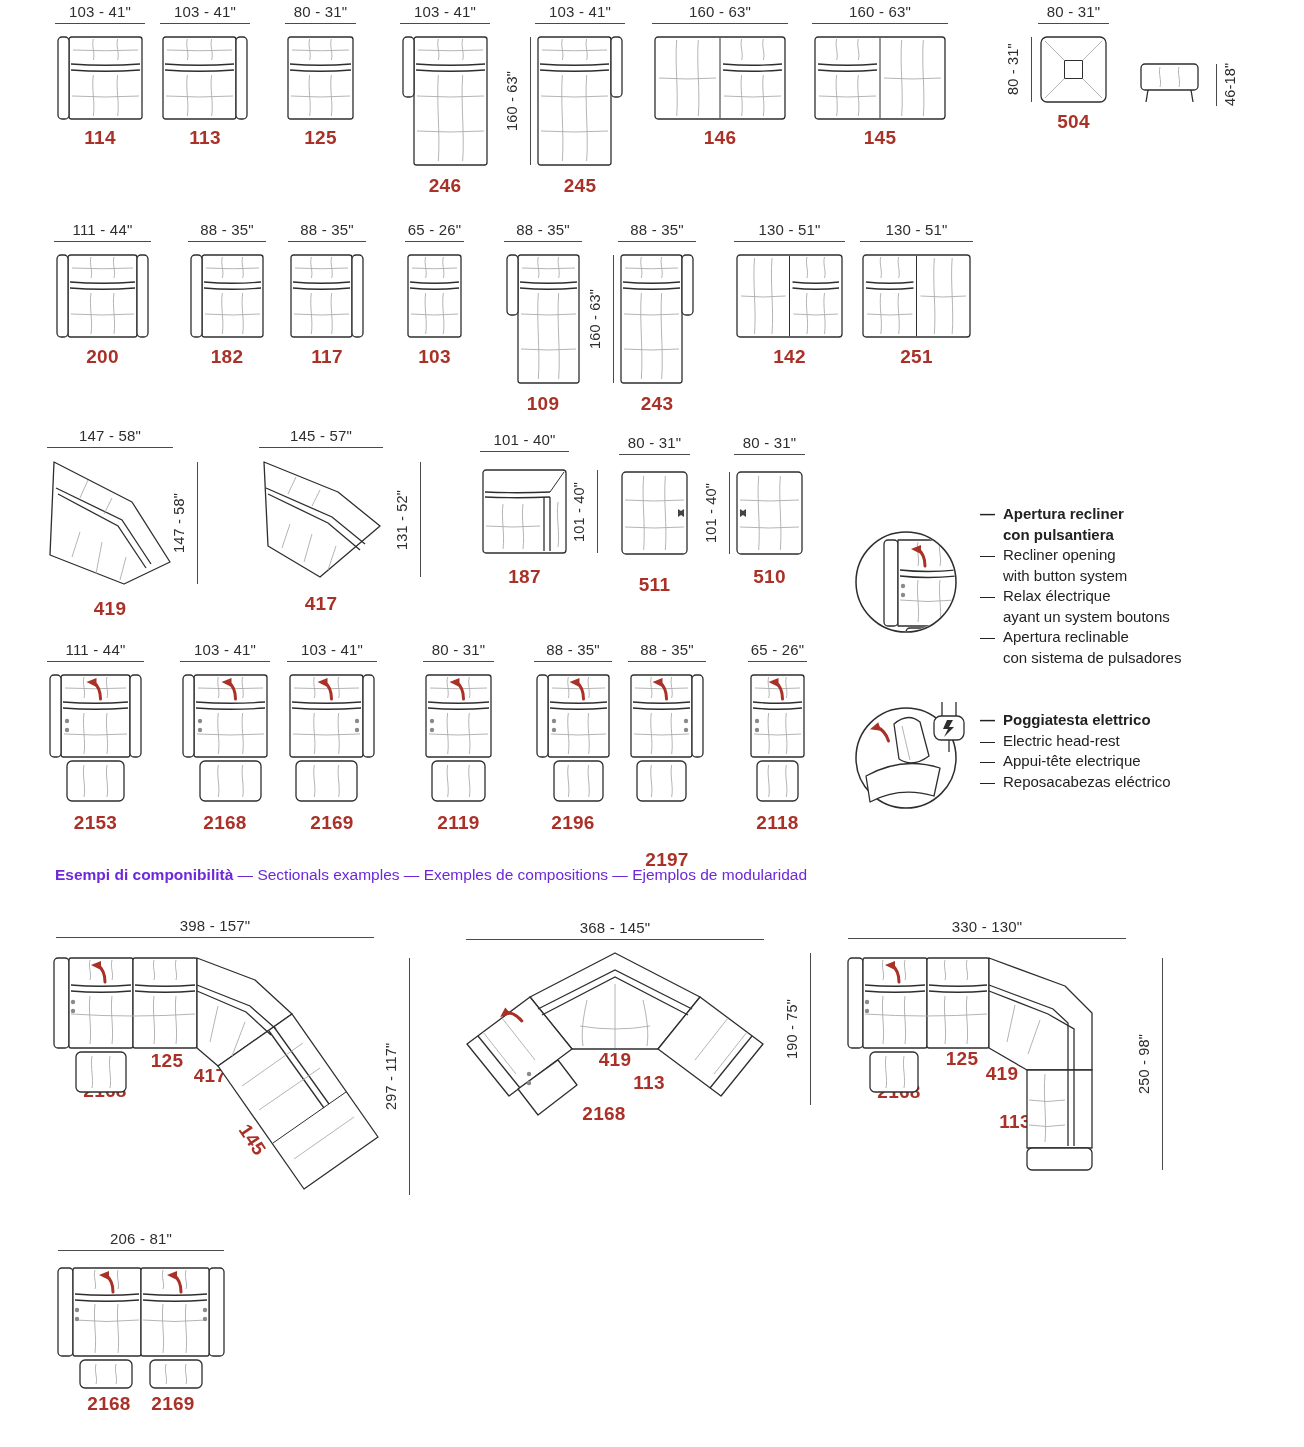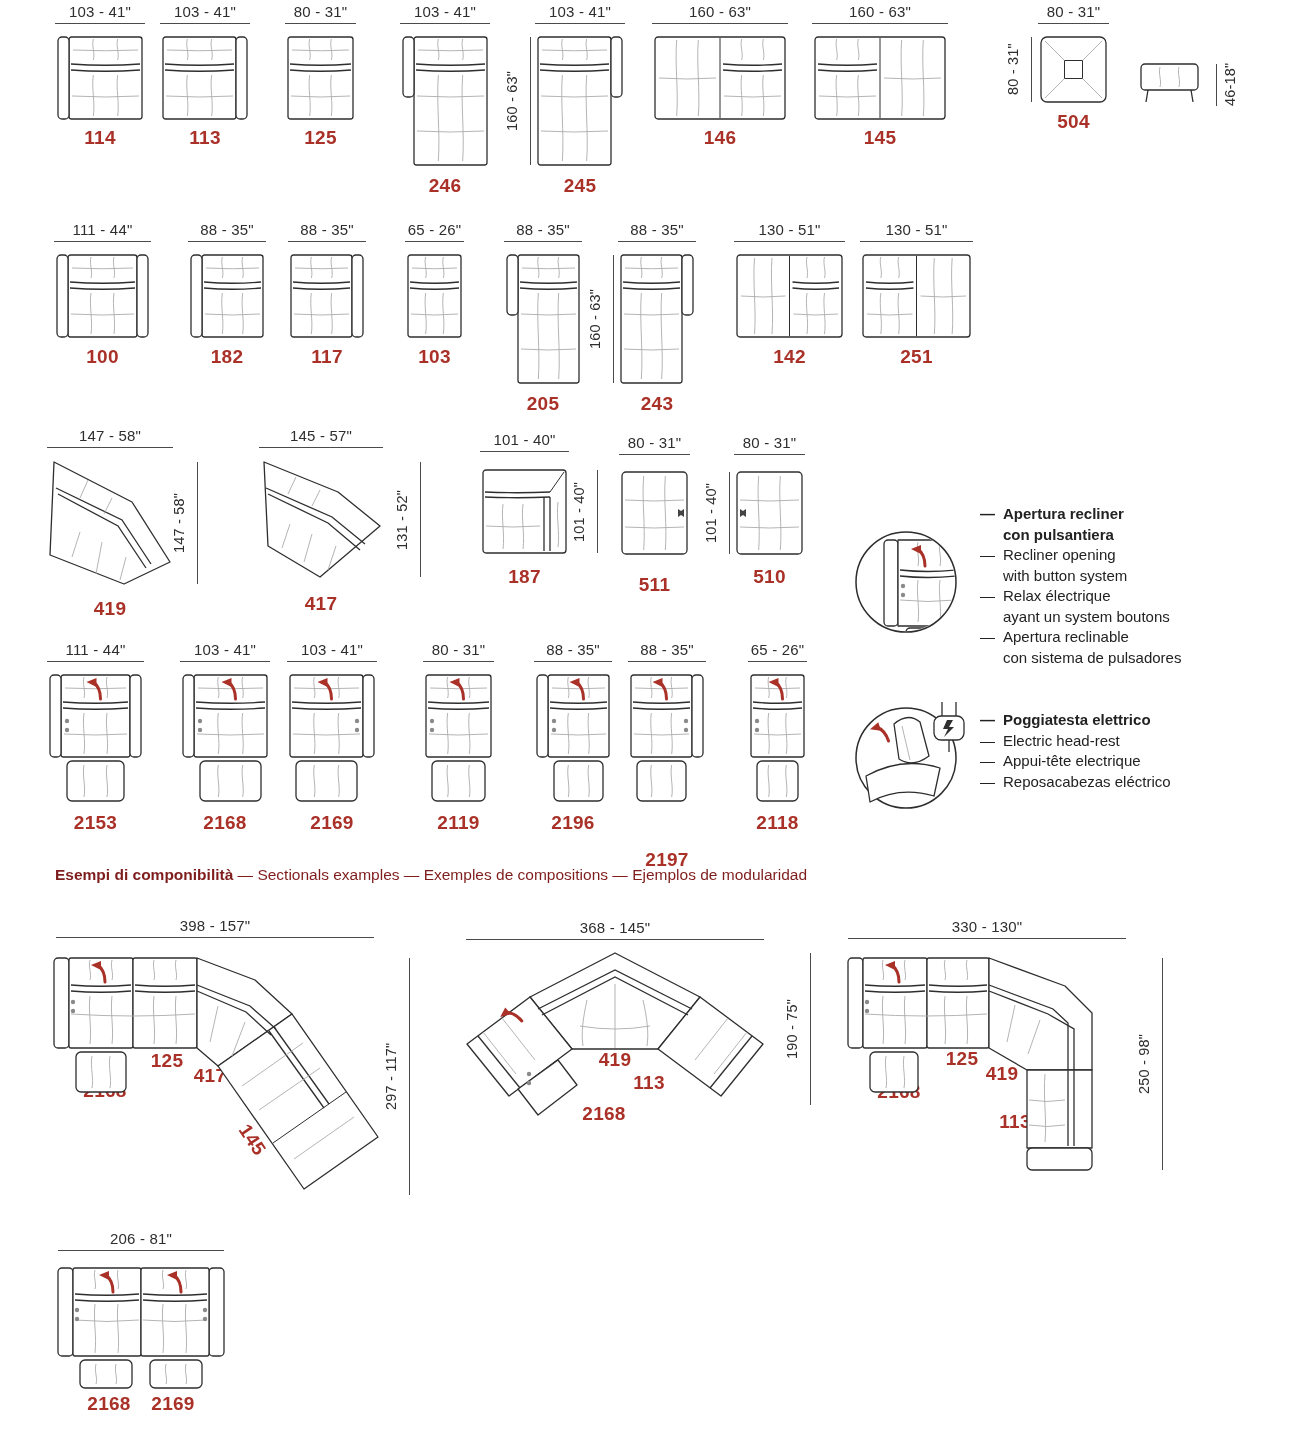--- a/index.html
+++ b/index.html
@@ -21,21 +21,21 @@
   .vlabel{position:absolute;width:20px;writing-mode:vertical-rl;transform:rotate(180deg);
           font-size:14.5px;color:var(--ink);text-align:center;white-space:nowrap;letter-spacing:.2px;}
   .mid{position:absolute;color:var(--red);font-weight:bold;font-size:19px;
        text-align:center;letter-spacing:.3px;}
   .slabel{position:absolute;color:var(--red);font-weight:bold;font-size:19px;
           transform:translate(-50%,-50%);white-space:nowrap;letter-spacing:.3px;}
   .leg-text{position:absolute;font-size:15px;color:#222;line-height:20.5px;width:260px;}
   .leg-item{position:relative;padding-left:23px;}
   .leg-item.bold{font-weight:bold;}
   .leg-dash{position:absolute;left:0;top:0;}
-  #heading{position:absolute;left:55px;top:866px;font-size:15.5px;color:#7f1d1d;white-space:nowrap;}
+  #heading{position:absolute;left:55px;top:866px;font-size:15.5px;color:#6d28d9;white-space:nowrap;}
   #heading .hb{font-weight:bold;}
 </style>
 </head>
 <body>
 
 <div id="page">
 
   <div id="modules">
       <div class="hdim" style="left:55px;top:3px;width:90px">
         <span class="hlabel">103 - 41"</span>
@@ -208,21 +208,21 @@
           <path d="M34,2 C32,9 36,16 34,23" class="lt"></path>
           <path d="M57,2 C55,9 59,16 57,23" class="lt"></path>
           <path d="M15,13 Q45.5,14.5 76,13" class="lt"></path>
           <path d="M13,27 Q45.5,29.5 78,27" class="dk"></path>
           <path d="M13,33 Q45.5,35.5 78,33" class="dk"></path>
           <path d="M34,38 C32,51.666666666666664 36,65.33333333333333 34,79" class="lt"></path>
           <path d="M57,38 C55,51.666666666666664 59,65.33333333333333 57,79" class="lt"></path>
           <path d="M14,59 Q45.5,61 77,59" class="lt"></path>
         </g>
       </svg>
-      <div class="mid" style="left:42px;top:346px;width:121px">100</div>
+      <div class="mid" style="left:42px;top:346px;width:121px">200</div>
       <div class="hdim" style="left:188px;top:221px;width:78px">
         <span class="hlabel">88 - 35"</span>
       </div>
       <svg viewBox="0 0 76 86" width="76" height="86" style="left: 189px; top: 253px;">
         <g transform="translate(2,2)">
           <rect x="11" y="0" width="61" height="82" rx="2.5" class="ol"></rect>
           <rect x="0" y="0" width="11" height="82" rx="4" class="ol"></rect>
           <path d="M31.333333333333332,2 C29.333333333333332,9 33.33333333333333,16 31.333333333333332,23" class="lt"></path>
           <path d="M51.666666666666664,2 C49.666666666666664,9 53.666666666666664,16 51.666666666666664,23" class="lt"></path>
           <path d="M15,13 Q41.5,14.5 68,13" class="lt"></path>
@@ -280,21 +280,21 @@
           <path d="M51.666666666666664,2 C49.666666666666664,9 53.666666666666664,16 51.666666666666664,23" class="lt"></path>
           <path d="M15,13 Q41.5,14.5 68,13" class="lt"></path>
           <path d="M13,27 Q41.5,29.5 70,27" class="dk"></path>
           <path d="M13,33 Q41.5,35.5 70,33" class="dk"></path>
           <path d="M31.333333333333332,38 C29.333333333333332,66.66666666666667 33.33333333333333,95.33333333333333 31.333333333333332,124" class="lt"></path>
           <path d="M51.666666666666664,38 C49.666666666666664,66.66666666666667 53.666666666666664,95.33333333333333 51.666666666666664,124" class="lt"></path>
           <path d="M14,59 Q41.5,61 69,59" class="lt"></path>
           <path d="M14,94 Q41.5,96 69,94" class="lt"></path>
         </g>
       </svg>
-      <div class="mid" style="left:492px;top:393px;width:102px">205</div>
+      <div class="mid" style="left:492px;top:393px;width:102px">109</div>
       <div class="hdim" style="left:618px;top:221px;width:78px">
         <span class="hlabel">88 - 35"</span>
       </div>
       <div class="vline" style="left:613px;top:255px;height:128px"></div>
       <div class="vlabel" style="left:587px;top:255px;height:128px">160 - 63"</div>
       <svg viewBox="0 0 76 132" width="76" height="132" style="left: 619px; top: 253px;">
         <g transform="translate(2,2)">
           <rect x="0" y="0" width="61" height="128" rx="2.5" class="ol"></rect>
           <rect x="61" y="0" width="11" height="60" rx="4" class="ol"></rect>
           <path d="M20.333333333333332,2 C18.333333333333332,9 22.333333333333332,16 20.333333333333332,23" class="lt"></path>

